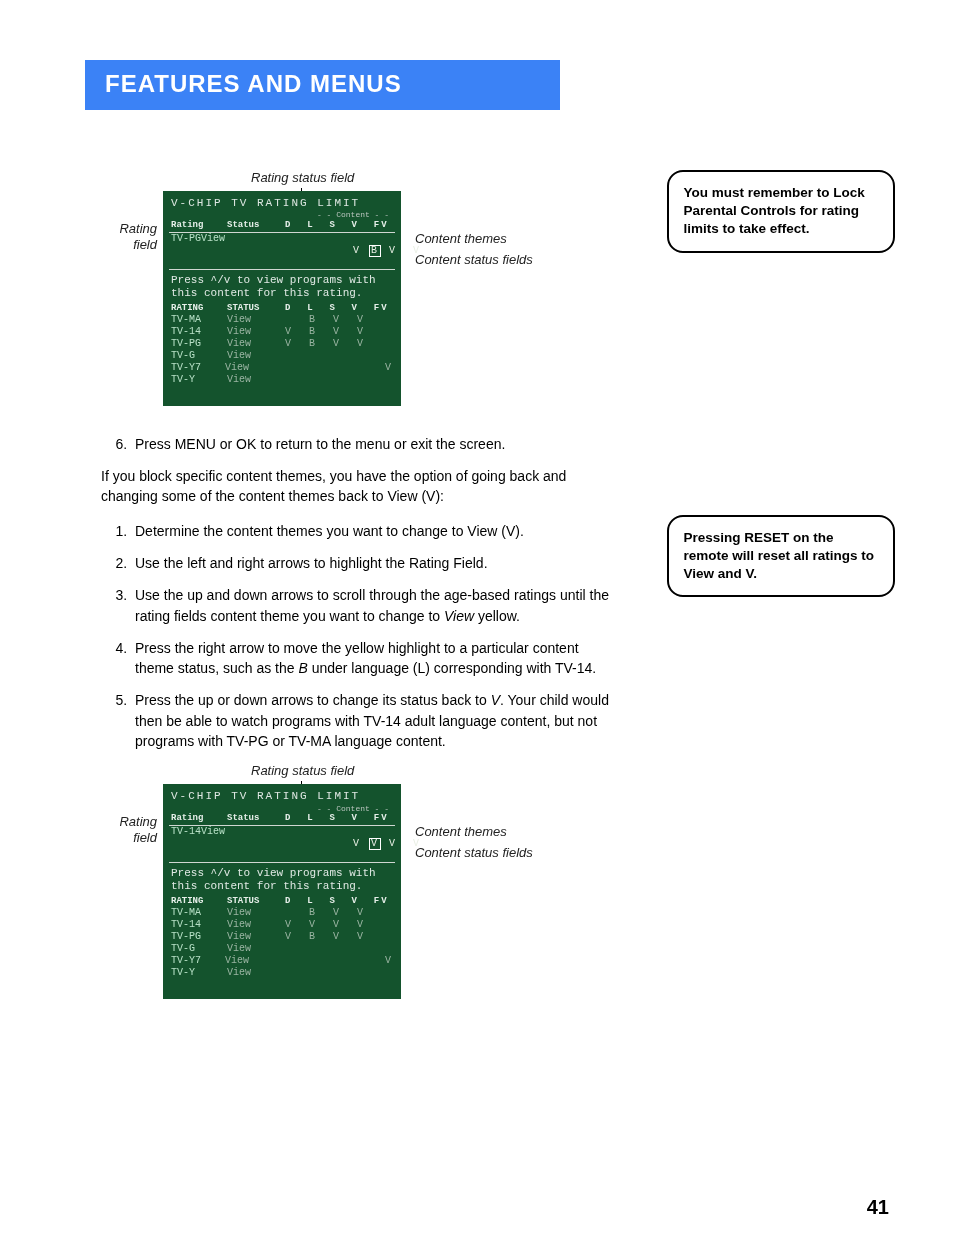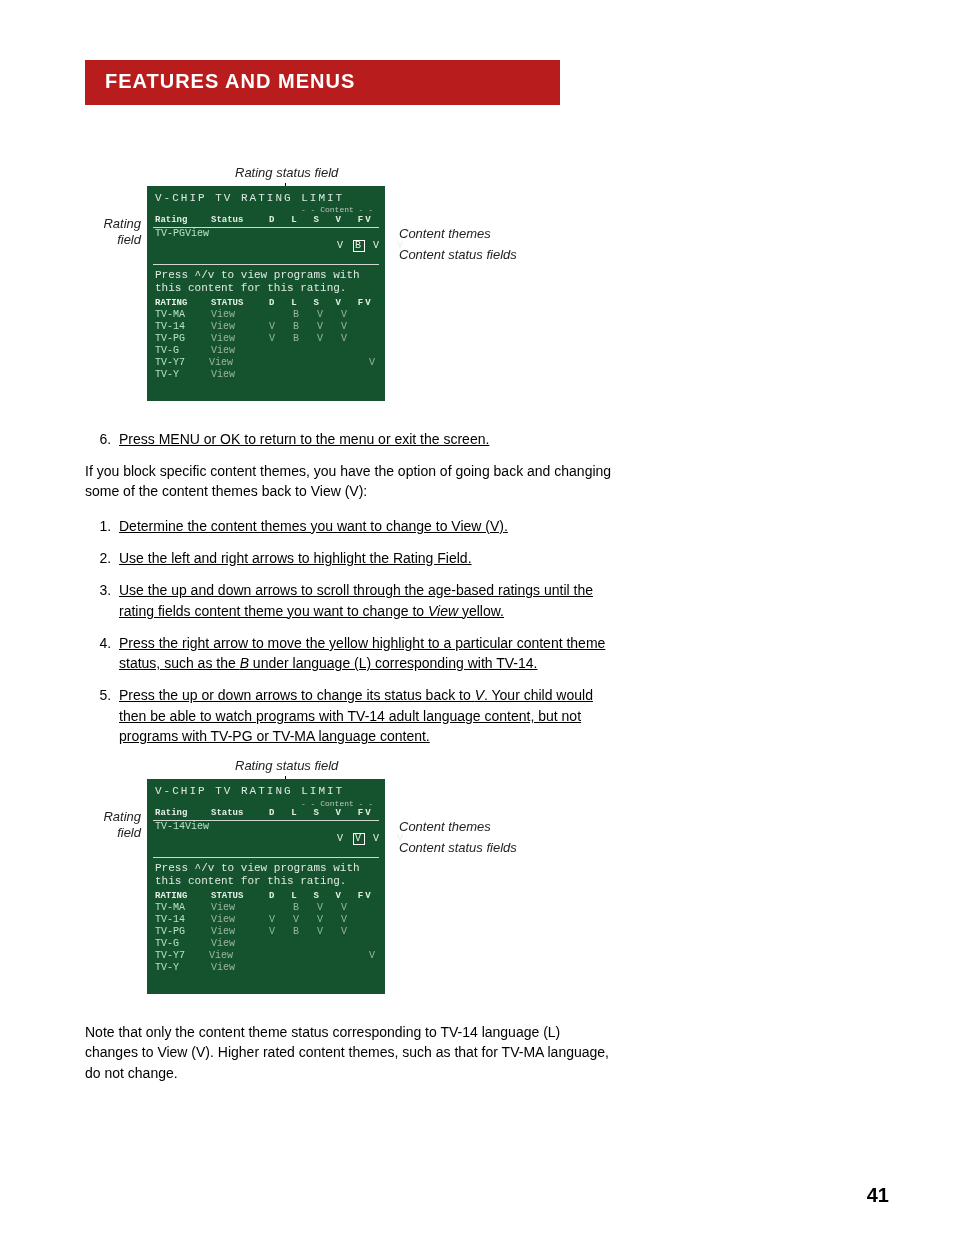--- a/index.html
+++ b/index.html
@@ -11,34 +11,35 @@
     color: #000;
     position: relative;
   }
   .page {
     position: absolute;
     left: 85px;
     top: 60px;
     width: 810px;
   }
   .title-bar {
-    background: #b91c1c;
+    background: #3b82f6;
     color: #fff;
     padding: 10px 20px 12px 20px;
     width: 475px;
     font-family: "Lithos Pro", "Impact", "Arial Black", sans-serif;
-    font-size: 20px;
+    font-size: 24px;
     font-weight: 900;
     letter-spacing: 1px;
     text-transform: uppercase;
   }
   .content-wrap {
     display: flex;
     gap: 55px;
     margin-top: 60px;
+    margin-left: 16px;
   }
   .main-col { width: 528px; }
   .side-col { width: 235px; }
 
   .fig-region { position: relative; margin-bottom: 28px; }
   .fig-caption-top {
     font-style: italic;
     font-size: 13px;
     color: #222;
     text-align: left;
@@ -127,21 +128,21 @@
     position: absolute; width: 1px; background: #000;
   }
 
   .step-list {
     list-style: decimal;
     margin-left: 16px;
     padding-left: 14px;
     font-size: 14px;
     line-height: 1.45;
   }
-  .step-list li { margin-bottom: 12px; padding-left: 4px; text-decoration: underline; }
+  .step-list li { margin-bottom: 12px; padding-left: 4px; }
   .para { font-size: 14px; line-height: 1.45; margin-bottom: 14px; }
   .h2 {
     font-weight: bold;
     font-size: 18px;
     margin-top: 28px;
     margin-bottom: 12px;
   }
   .ital { font-style: italic; }
 
   .note-box {
@@ -151,21 +152,21 @@
     font-size: 13.5px;
     line-height: 1.35;
     font-weight: bold;
     margin-bottom: 26px;
   }
   .note-box.second { margin-top: 262px; }
 
   .page-num {
     position: absolute;
     right: 65px;
-    bottom: 28px;
+    bottom: 16px;
     font-size: 20px;
     font-weight: bold;
   }
 </style>
 </head>
 <body>
 
 <div class="page">
   <div class="title-bar">Features and Menus</div>
 
@@ -277,19 +278,22 @@
             <div class="screen-row"><span class="sr-rating green-br">TV-Y</span><span class="sr-status green-dim">View</span><span class="sr-flags green-dim"></span></div>
           </div>
 
           <div class="right-callouts">
             <div>Content themes</div>
             <div>Content status fields</div>
           </div>
         </div>
       </div>
 
-      <div class="para">Note that only the content theme status corresponding to TV-14 language (L) changes to View (V). Higher rated content themes, such as that for TV-MA language, do not change.</div>
     </div>
 
+    <div class="side-col">
+      <div class="note-box">You must remember to Lock Parental Controls for rating limits to take effect.</div>
+      <div class="note-box second">Pressing RESET on the remote will reset all ratings to View and V.</div>
+    </div>
   </div>
 </div>
 
 <div class="page-num">41</div>
 
 </body></html>

